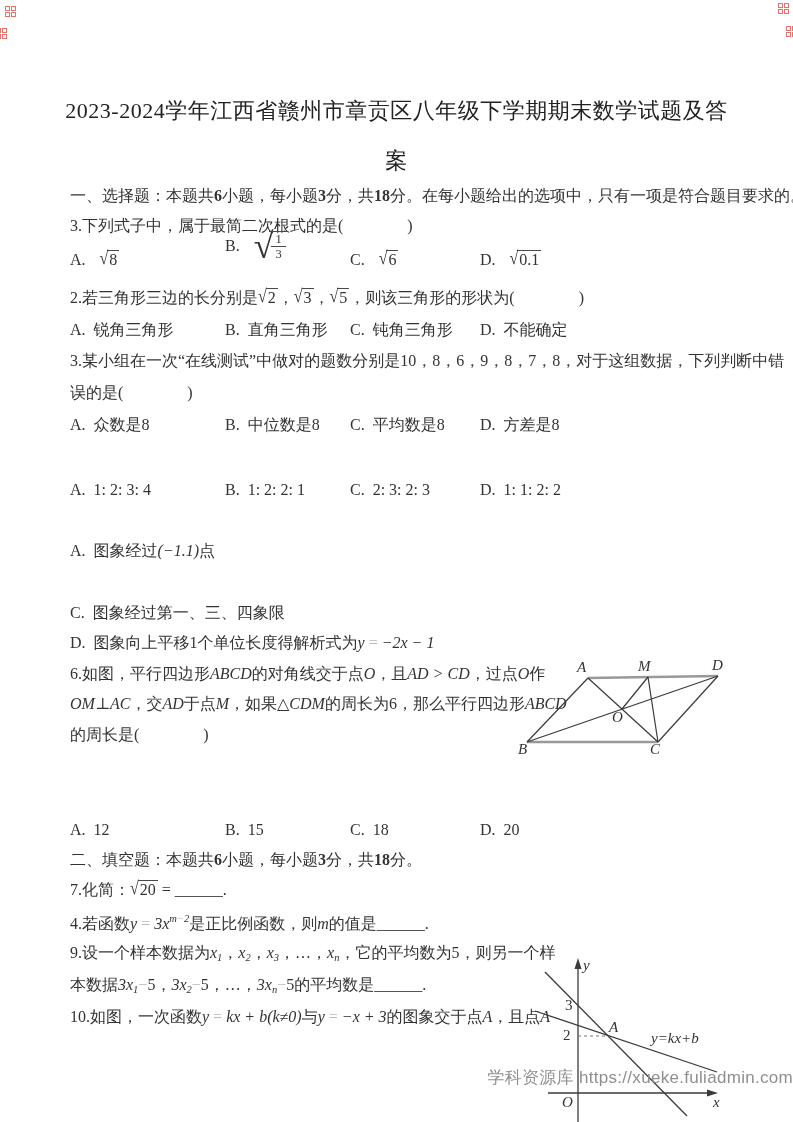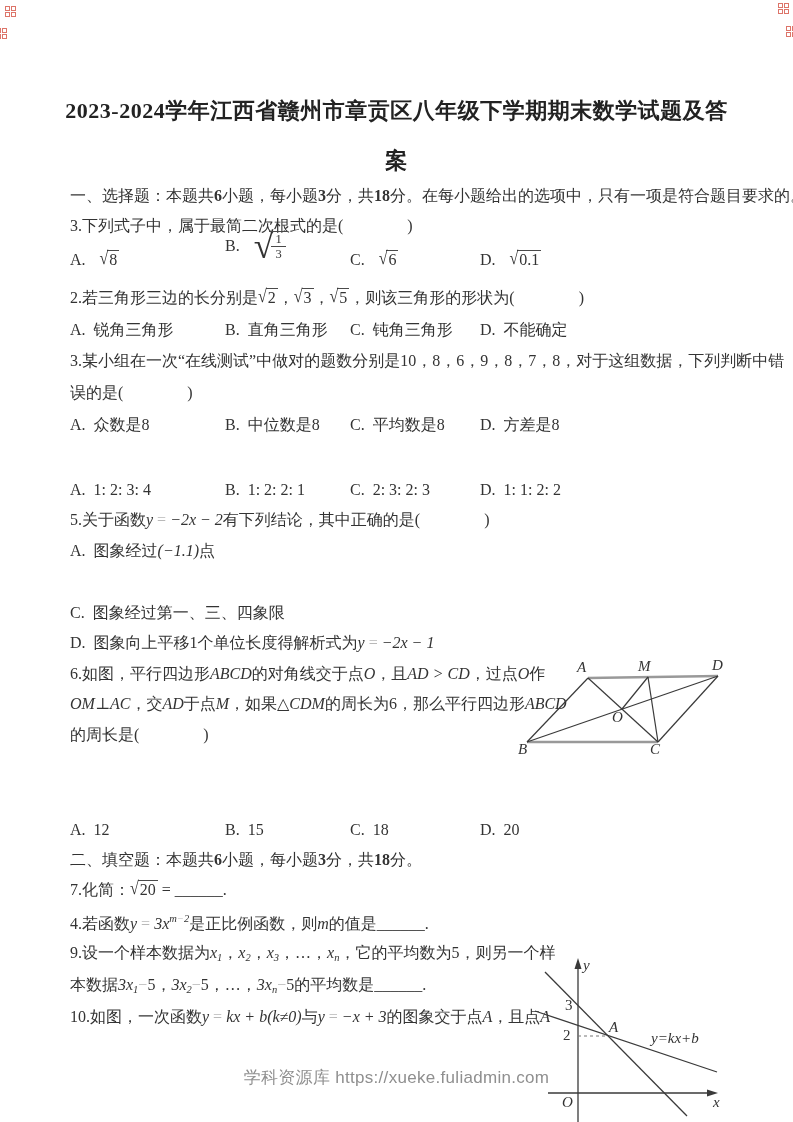--- a/index.html
+++ b/index.html
@@ -12,22 +12,22 @@
   .bnum{font-weight:bold}
   sub{font-size:10.5px;font-style:italic;vertical-align:-3px}
   .sup{font-size:10.5px;font-style:italic;vertical-align:7px}
   .sq{white-space:nowrap}
   .sq .sign{display:inline-block;transform:scaleY(1.15);transform-origin:bottom;letter-spacing:-1px}
   .sq .rad{border-top:1.2px solid #4a4a4a;padding:0 2px}
   .frac{display:inline-flex;flex-direction:column;align-items:center;font-size:12.5px;line-height:1.15;
         border-top:1.2px solid #4a4a4a;padding:0 2px;margin-left:-4px}
   .frac .num{border-bottom:1px solid #4a4a4a;padding:0 4px}
   .bigsign{font-size:36px;font-weight:300;line-height:.8;display:inline-block}
-  .title{position:absolute;left:0;width:100%;text-align:center;font-weight:bold;font-size:22px;color:#222;letter-spacing:.5px}
-  .wm{position:absolute;left:0;width:100%;text-align:center;top:1066px;
+  .title{position:absolute;left:0;width:100%;text-align:center;font-weight:normal;font-size:22px;color:#222;letter-spacing:.5px}
+  .wm{position:absolute;left:0;width:100%;text-align:right;top:1066px;
       font-family:"Liberation Sans","DejaVu Sans",sans-serif;font-size:17px;color:#8f8f8f;letter-spacing:.3px}
   .glab{position:absolute;font-size:15px;line-height:1;white-space:pre}
   .cm{position:absolute;width:12px;height:12px;display:grid;grid-template-columns:5px 5px;grid-template-rows:5px 5px;gap:1px;opacity:.7}
   .cm i{display:block;border:1.3px solid #d03a2b}
   svg{position:absolute;overflow:visible}
 </style>
 </head>
 <body>
 
 <div class="page">
@@ -79,21 +79,20 @@
   <div class="abs" style="left:70px;top:415px">A.  众数是8</div>
   <div class="abs" style="left:225px;top:415px">B.  中位数是8</div>
   <div class="abs" style="left:350px;top:415px">C.  平均数是8</div>
   <div class="abs" style="left:480px;top:415px">D.  方差是8</div>
 
   <div class="abs" style="left:70px;top:480px">A.  1: 2: 3: 4</div>
   <div class="abs" style="left:225px;top:480px">B.  1: 2: 2: 1</div>
   <div class="abs" style="left:350px;top:480px">C.  2: 3: 2: 3</div>
   <div class="abs" style="left:480px;top:480px">D.  1: 1: 2: 2</div>
 
-  <div class="abs" style="left:70px;top:510px"><span>5.关于函数</span><span class="m">y</span><span class="faint"> = </span><span class="m">−2x − 2</span><span>有下列结论，其中正确的是(　　　　)</span></div>
   <div class="abs" style="left:70px;top:541px"><span>A.  图象经过</span><span class="m">(−1.1)</span><span>点</span></div>
   <div class="abs" style="left:70px;top:603px">C.  图象经过第一、三、四象限</div>
   <div class="abs" style="left:70px;top:633px"><span>D.  图象向上平移1个单位长度得解析式为</span><span class="m">y</span><span class="faint"> = </span><span class="m">−2x − 1</span></div>
 
   <div class="abs" style="left:70px;top:664px"><span>6.如图，平行四边形</span><span class="m">ABCD</span><span>的对角线交于点</span><span class="m">O</span><span>，且</span><span class="m">AD &gt; CD</span><span>，过点</span><span class="m">O</span><span>作</span></div>
   <div class="abs" style="left:70px;top:694px"><span class="m">OM⊥AC</span><span>，交</span><span class="m">AD</span><span>于点</span><span class="m">M</span><span>，如果</span><span class="m">△CDM</span><span>的周长为6，那么平行四边形</span><span class="m">ABCD</span></div>
   <div class="abs" style="left:70px;top:725px">的周长是(　　　　)</div>
 
   <svg style="left:513px;top:656px" width="222" height="102" viewBox="0 0 222 102">
     <line x1="75" y1="22" x2="205" y2="20" stroke="#999" stroke-width="2.4"></line>

